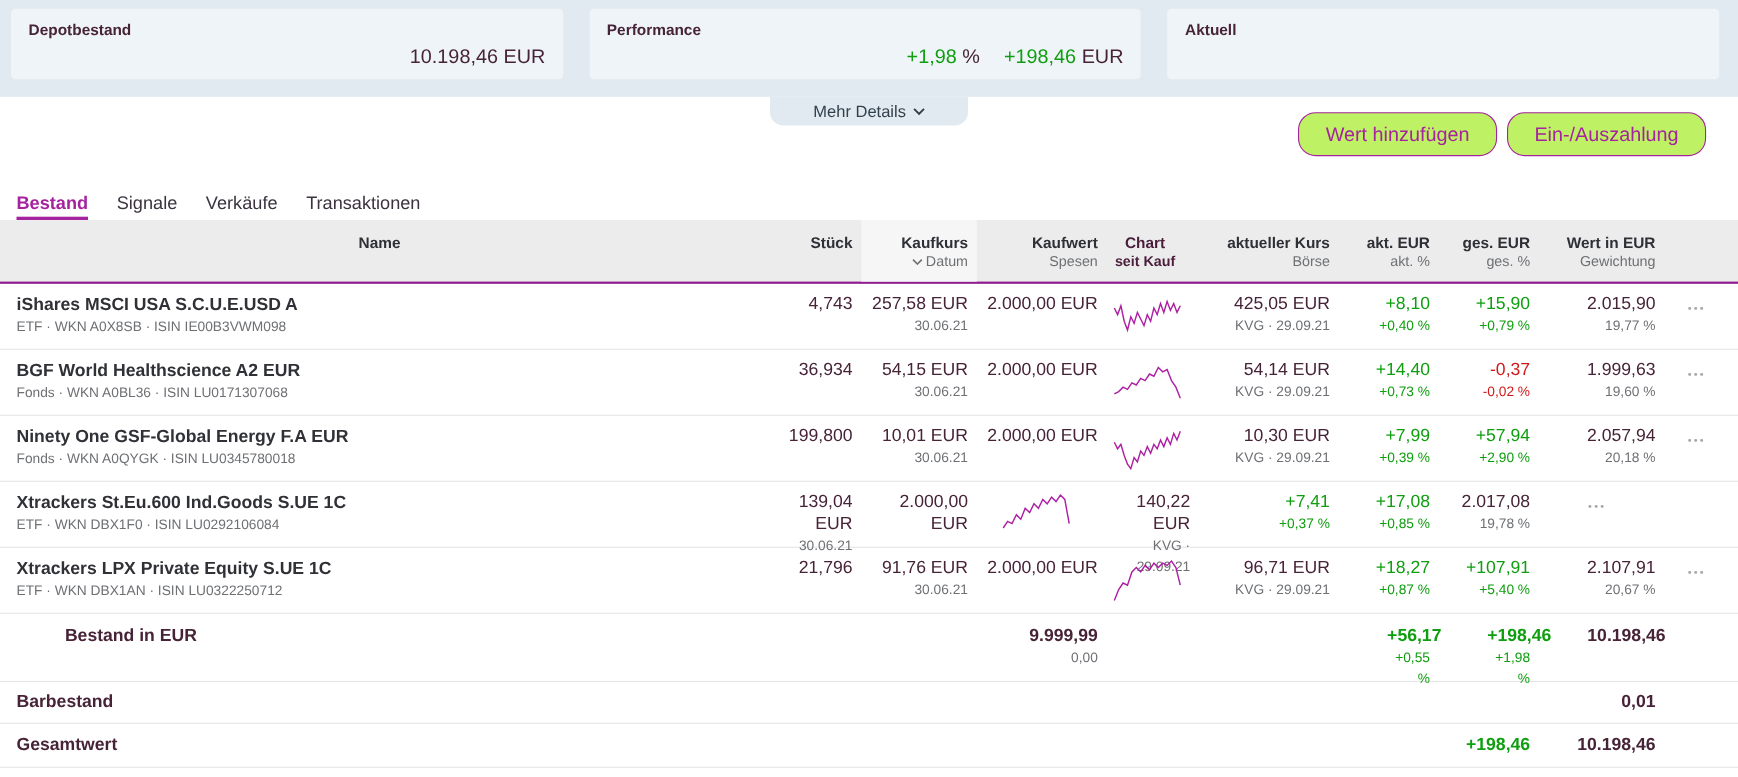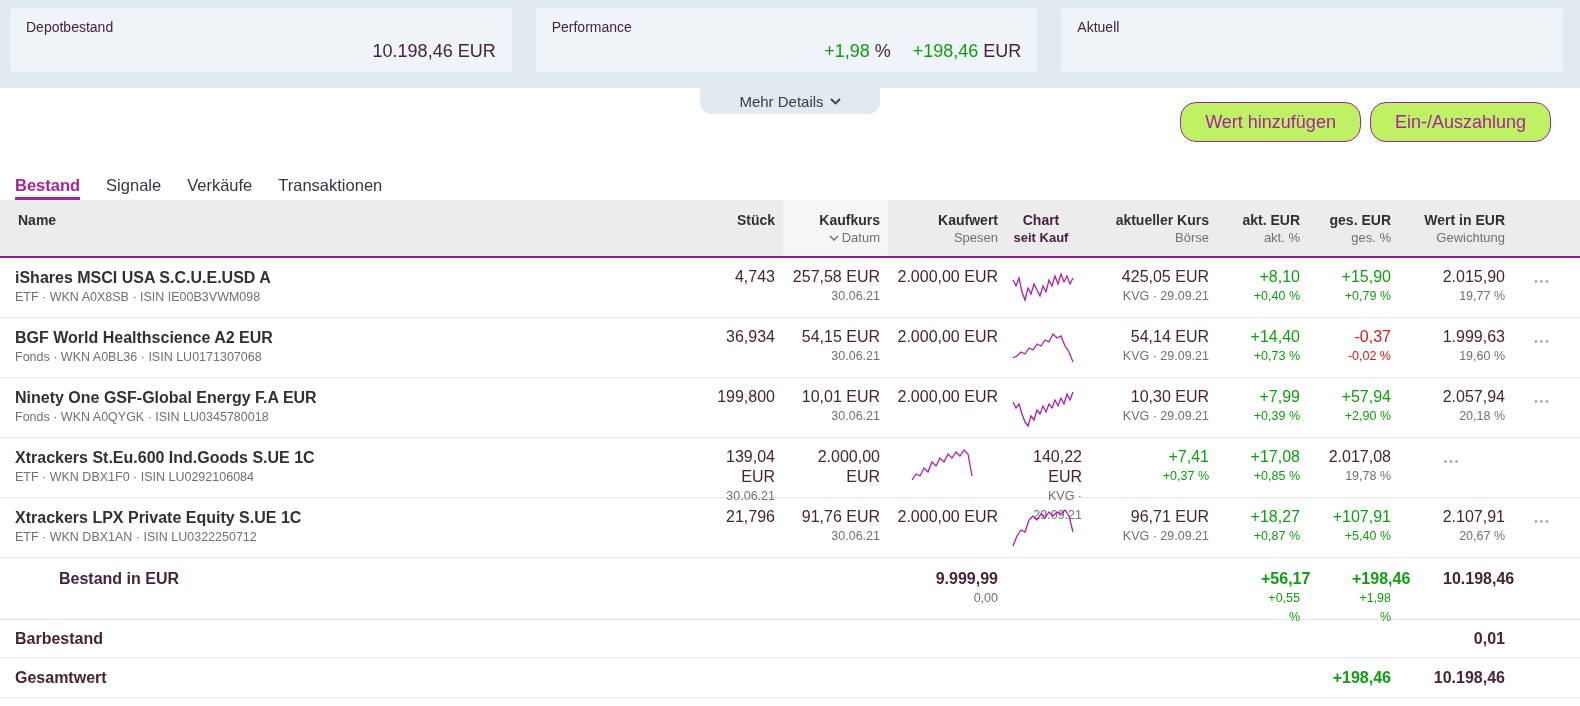--- a/index.html
+++ b/index.html
@@ -21,21 +21,21 @@
   html,body{margin:0;padding:0;}
   body{
     width:1580px;height:706px;overflow:hidden;background:#fff;
     font-family:"Liberation Sans", sans-serif;color:var(--name);
   }
   
   .topstrip{height:88px;background:var(--strip);}
   .cards{display:flex;gap:24px;padding:8px 17px 0 10px;}
   .card{flex:1;height:64px;background:var(--card);border-radius:4px;
     padding:11px 16px 10px 16px;display:flex;flex-direction:column;}
-  .card-label{font-size:14px;font-weight:normal;color:var(--plum);}
+  .card-label{font-size:14px;font-weight:bold;color:var(--plum);}
   .card-value{margin-top:auto;text-align:right;font-size:18px;color:var(--plum);}
   .card-value .up{color:var(--green);}
   .card-value .unit{color:var(--plum);}
   .val-gap{display:inline-block;width:22px;}
   
   .subbar{position:relative;height:70px;}
   .mehr-details{position:absolute;top:0;left:50%;transform:translateX(-50%);
     width:180px;height:26px;background:var(--strip);border-radius:0 0 12px 12px;
     display:flex;align-items:center;justify-content:center;gap:6px;
     font-size:15px;color:#32404b;cursor:pointer;}
@@ -47,21 +47,21 @@
   
   .tabs{display:flex;gap:26px;padding:18px 12px 0 15px;height:42px;}
   .tab{font-size:16.5px;color:#3b3340;padding-bottom:7px;cursor:pointer;}
   .tab.active{color:var(--magenta);font-weight:bold;border-bottom:3px solid var(--magenta);}
   
   .trow{display:grid;grid-template-columns:var(--grid);}
   .thead{height:58px;background:var(--headbg);border-bottom:2px solid var(--headline);}
   .th{padding-top:11px;text-align:right;padding-right:8px;font-size:14px;}
   .th .main{font-weight:bold;color:#2f3036;display:block;line-height:18px;}
   .th .sub{font-size:13px;color:var(--gray);font-weight:normal;display:block;line-height:17px;}
-  .th-name{text-align:left;padding-left:18px;}
+  .th-name{text-align:center;padding-left:8px;}
   .th-kaufkurs{background:var(--headbg-hl);}
   .th-chart{text-align:center;padding-right:14px;}
   .th-chart .main,.th-chart .sub{color:#4a1d3b;font-weight:bold;}
   .sortchev{width:10px;height:6px;display:inline-block;margin-right:3px;position:relative;top:-1px;}
   
   .drow{height:60px;border-bottom:1px solid var(--sep);}
   .cell{text-align:right;padding:9px 8px 0 0;font-size:16px;color:var(--plum);line-height:20px;}
   .cell .sub{display:block;font-size:12.5px;color:var(--gray);line-height:19px;}
   .cell-name{text-align:left;padding-left:15px;color:var(--name);}
   .cell-name .title{font-weight:bold;font-size:16px;color:#303136;display:block;line-height:21px;}

